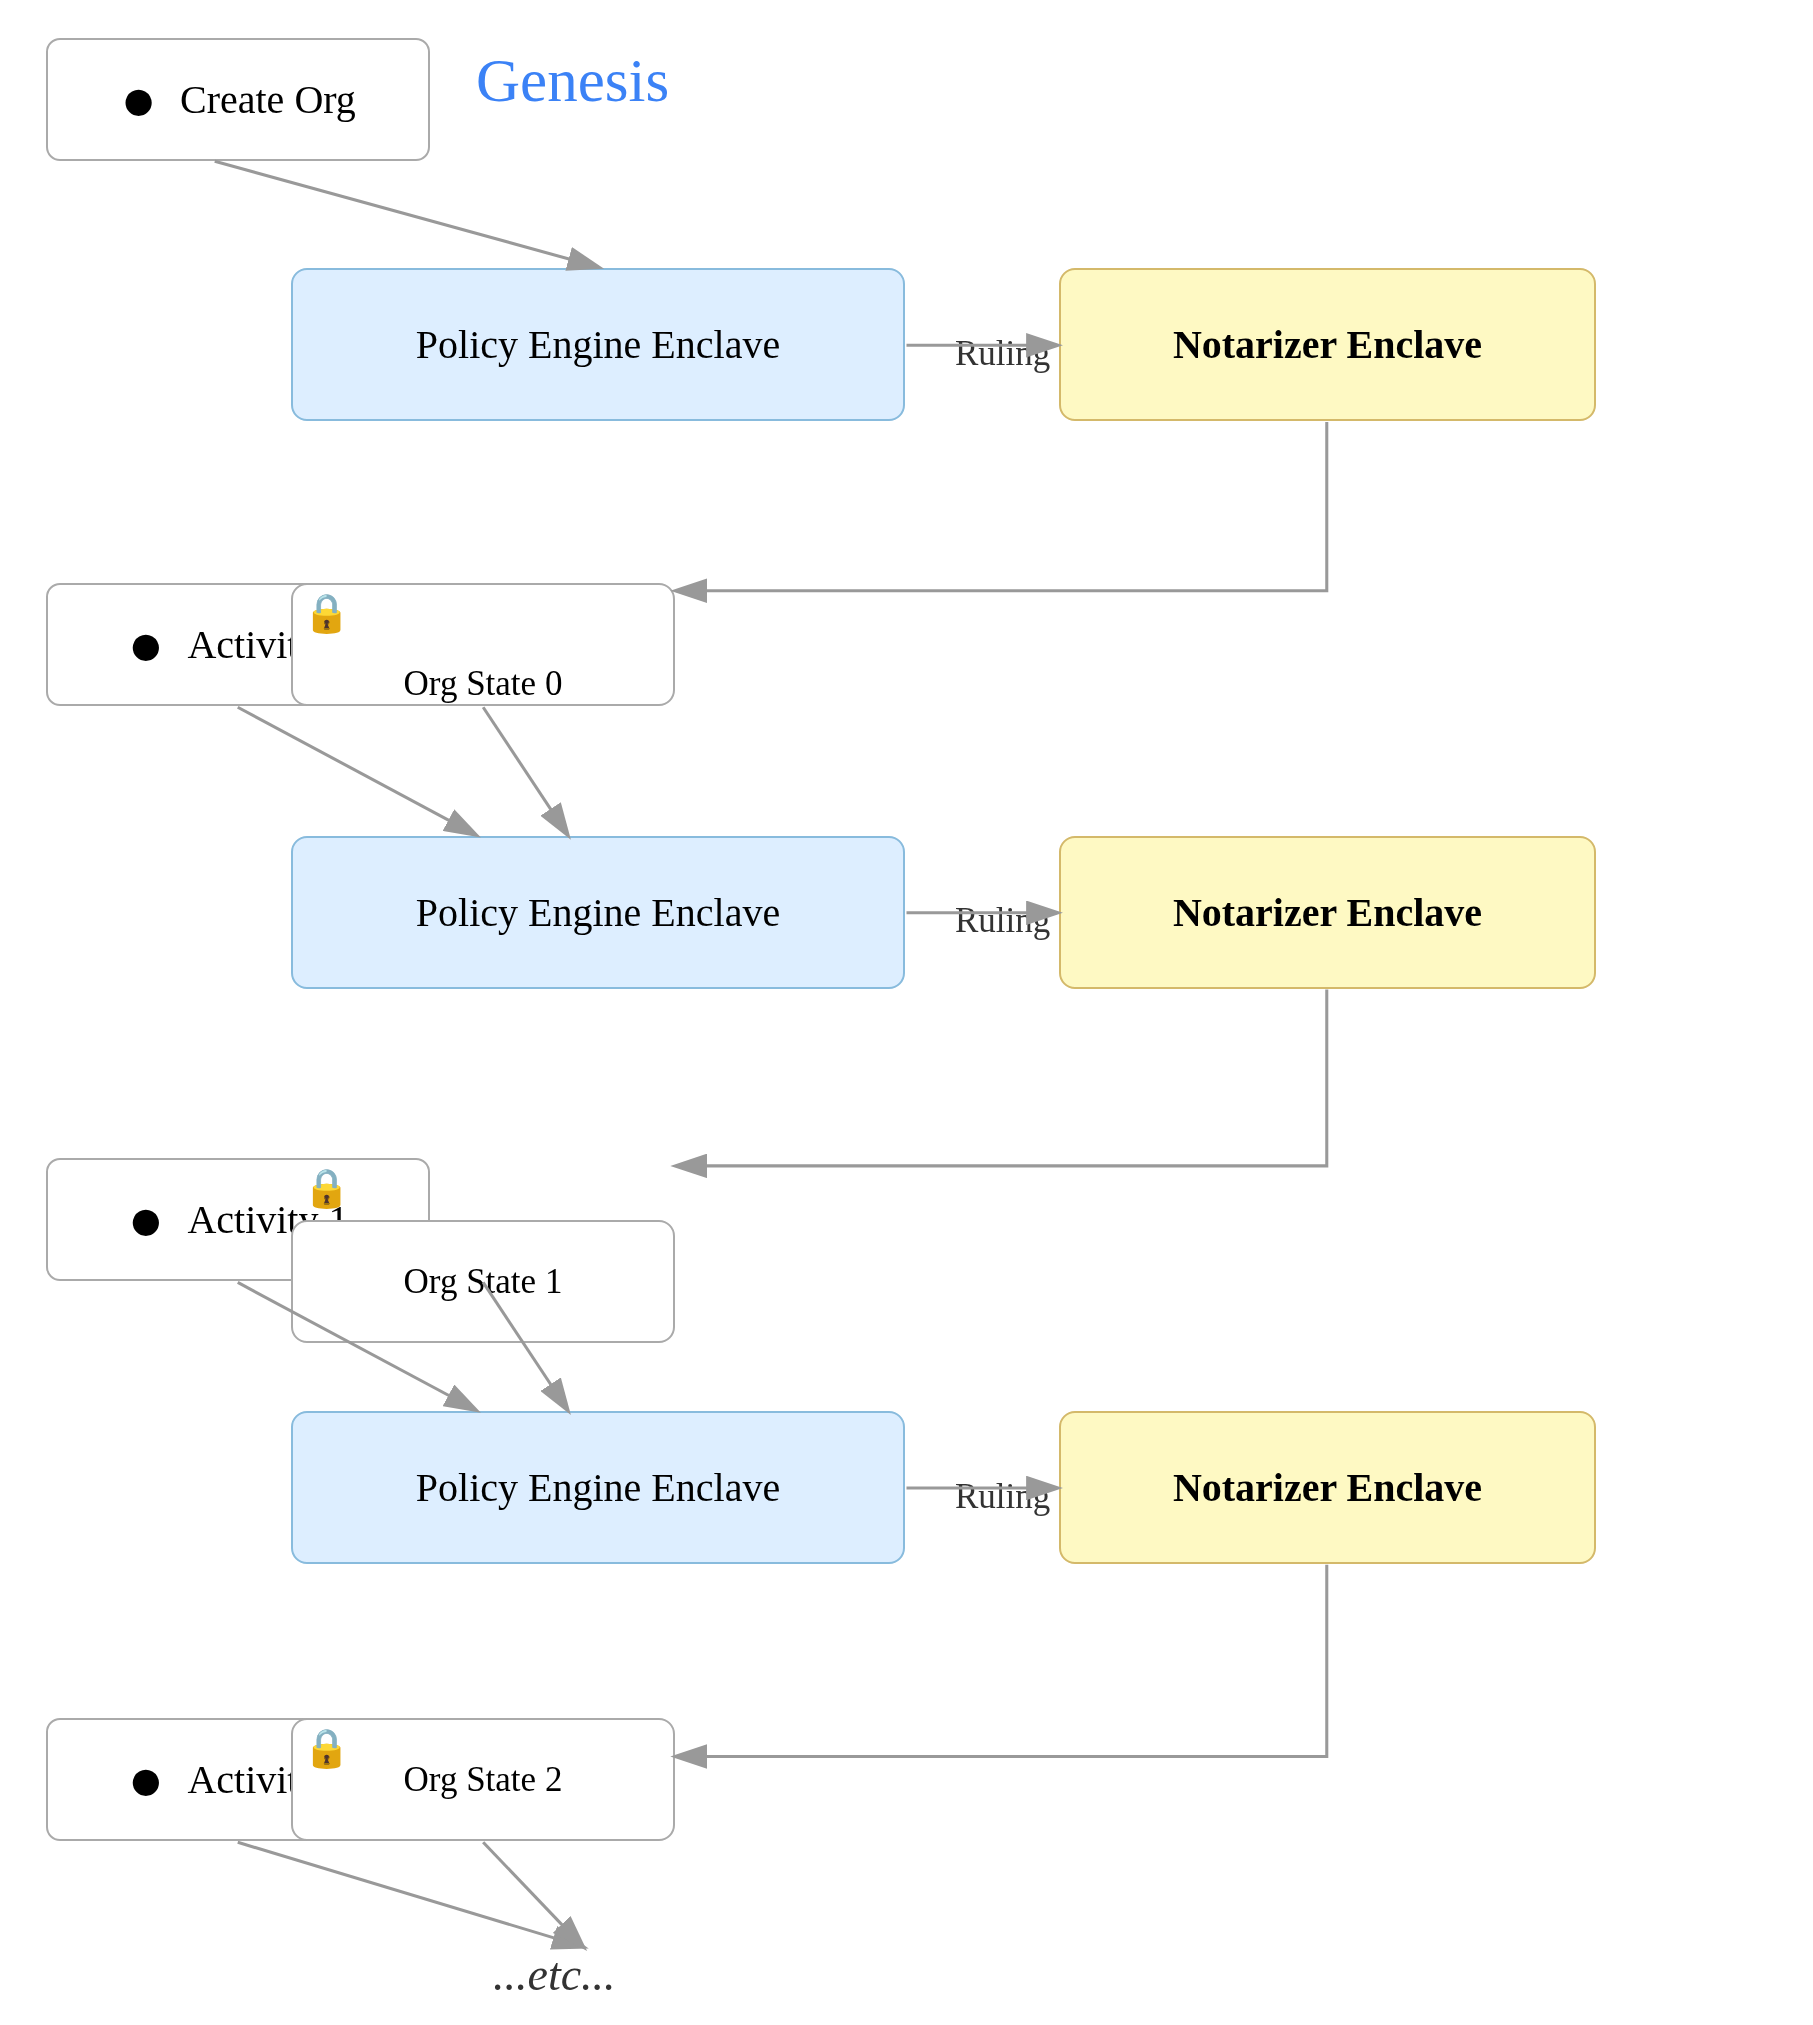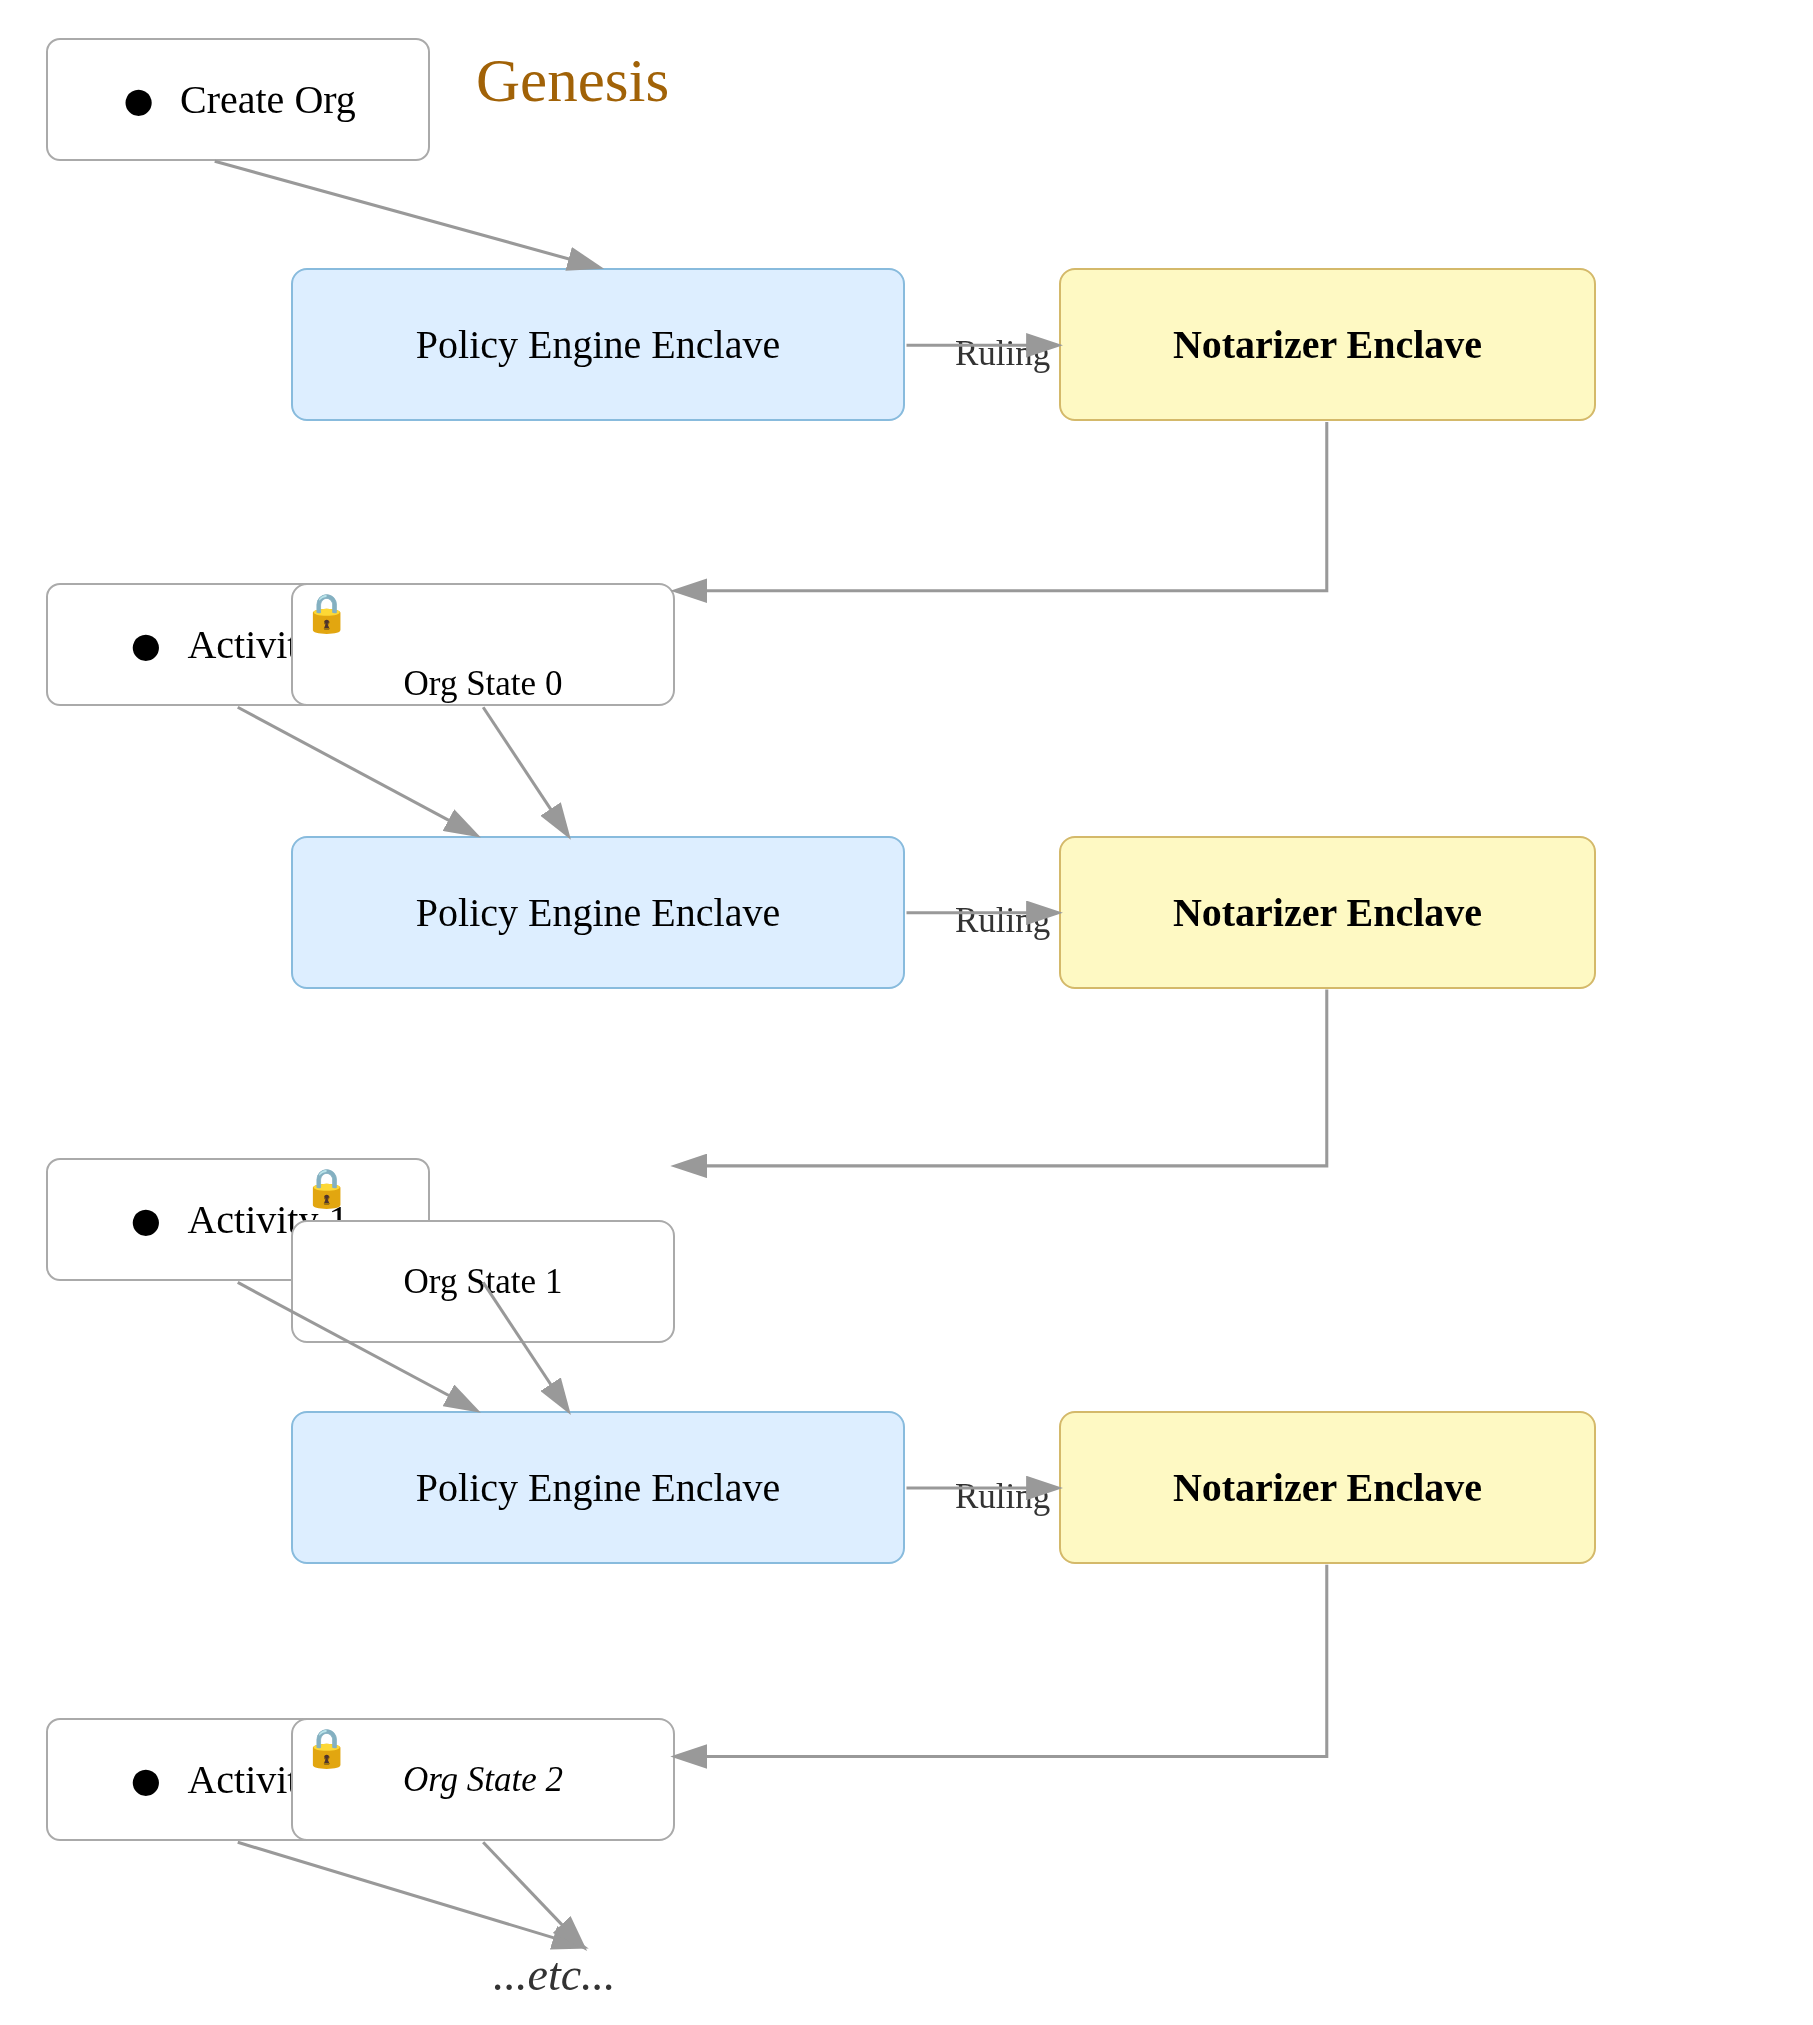--- a/index.html
+++ b/index.html
@@ -76,21 +76,21 @@
       stroke: #999999;
       stroke-width: 4;
       fill: none;
       marker-end: url(#arrowhead);
     }
 
     .genesis-title {
       position: absolute;
       font-size: 61px;
       font-weight: normal;
-      color: #a16207;
+      color: #3b82f6;
     }
 
     .ruling-label {
       position: absolute;
       font-size: 35px;
       color: #333333;
       margin-left: 36px;
     }
 
     .etc-label {
@@ -161,21 +161,21 @@
 
   <div class="box box-yellow" style="left:1059px; top:1411px; width:537px; height:153px;">
     <span>Notarizer Enclave</span>
   </div>
 
   <div class="box box-white person-box" style="left:46px; top:1718px; width:384px; height:123px;">
     <span class="person-icon">●</span>
     <span>Activity 2</span>
   </div>
 
-  <div class="box box-white" style="left:291px; top:1718px; width:384px; height:123px; font-size:35px;font-style:italic;">
+  <div class="box box-white" style="left:291px; top:1718px; width:384px; height:123px; font-size:35px;">
     <span>Org State 2</span>
   </div>
 
   <div class="lock-icon" style="left:303px; top:1726px;">🔒</div>
 
   <div class="ruling-label" style="left:919px; top:334px;">Ruling</div>
   <div class="ruling-label" style="left:919px; top:901px;">Ruling</div>
   <div class="ruling-label" style="left:919px; top:1477px;">Ruling</div>
 
   <div class="etc-label" style="left:493px; top:1948px;">...etc...</div>

